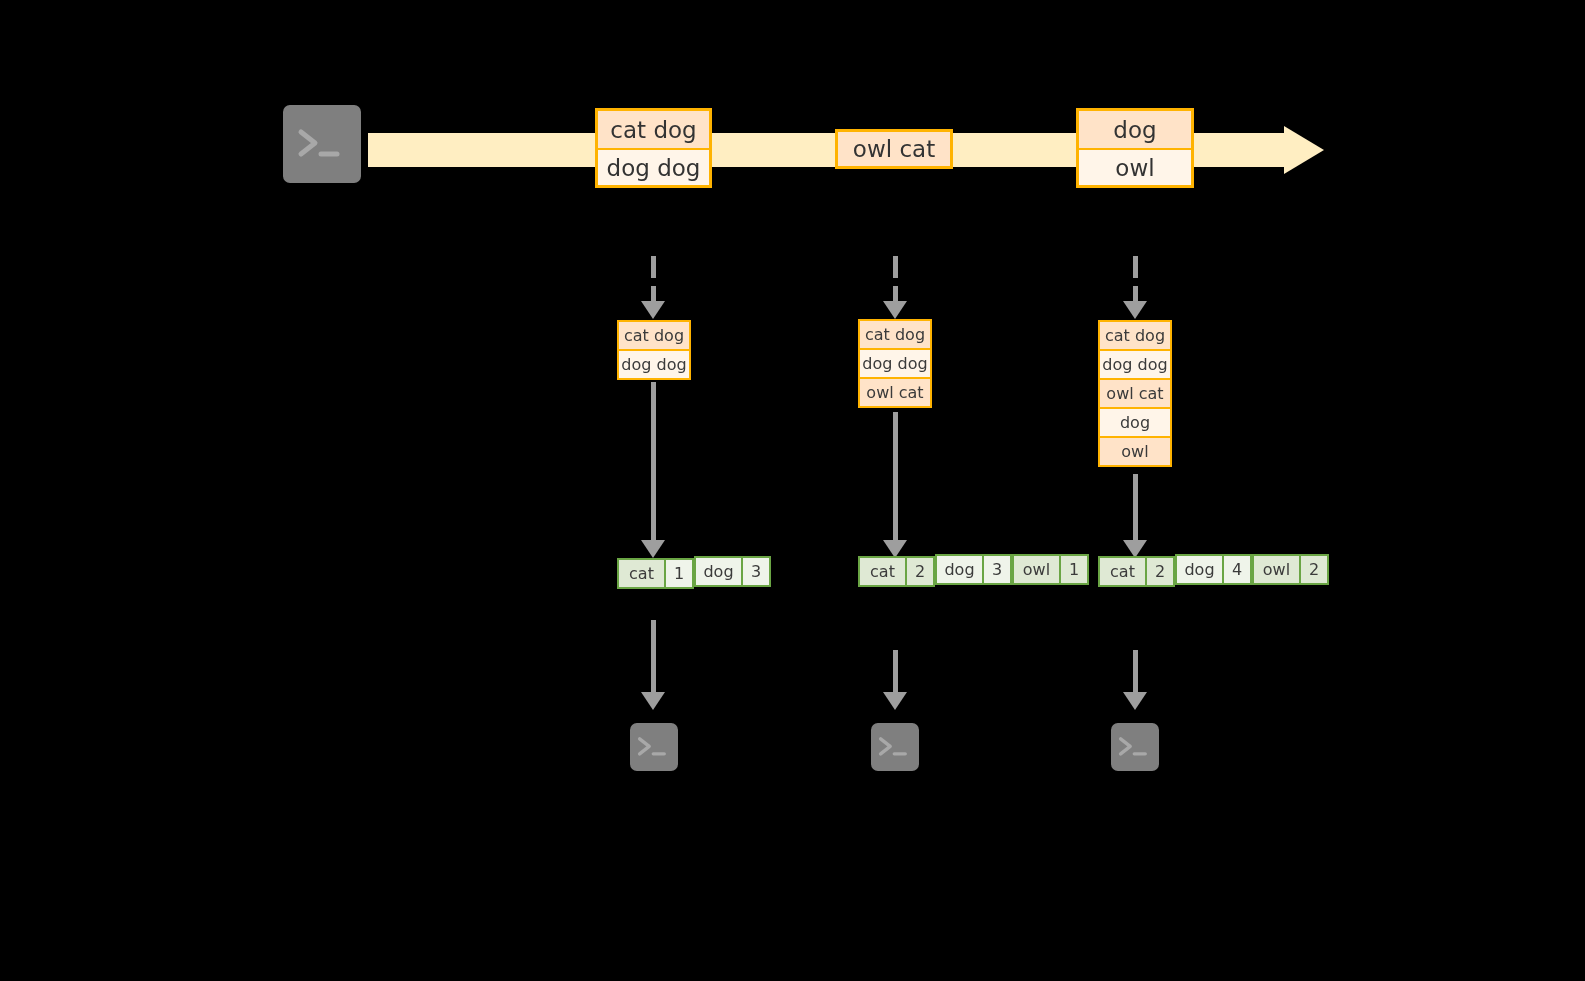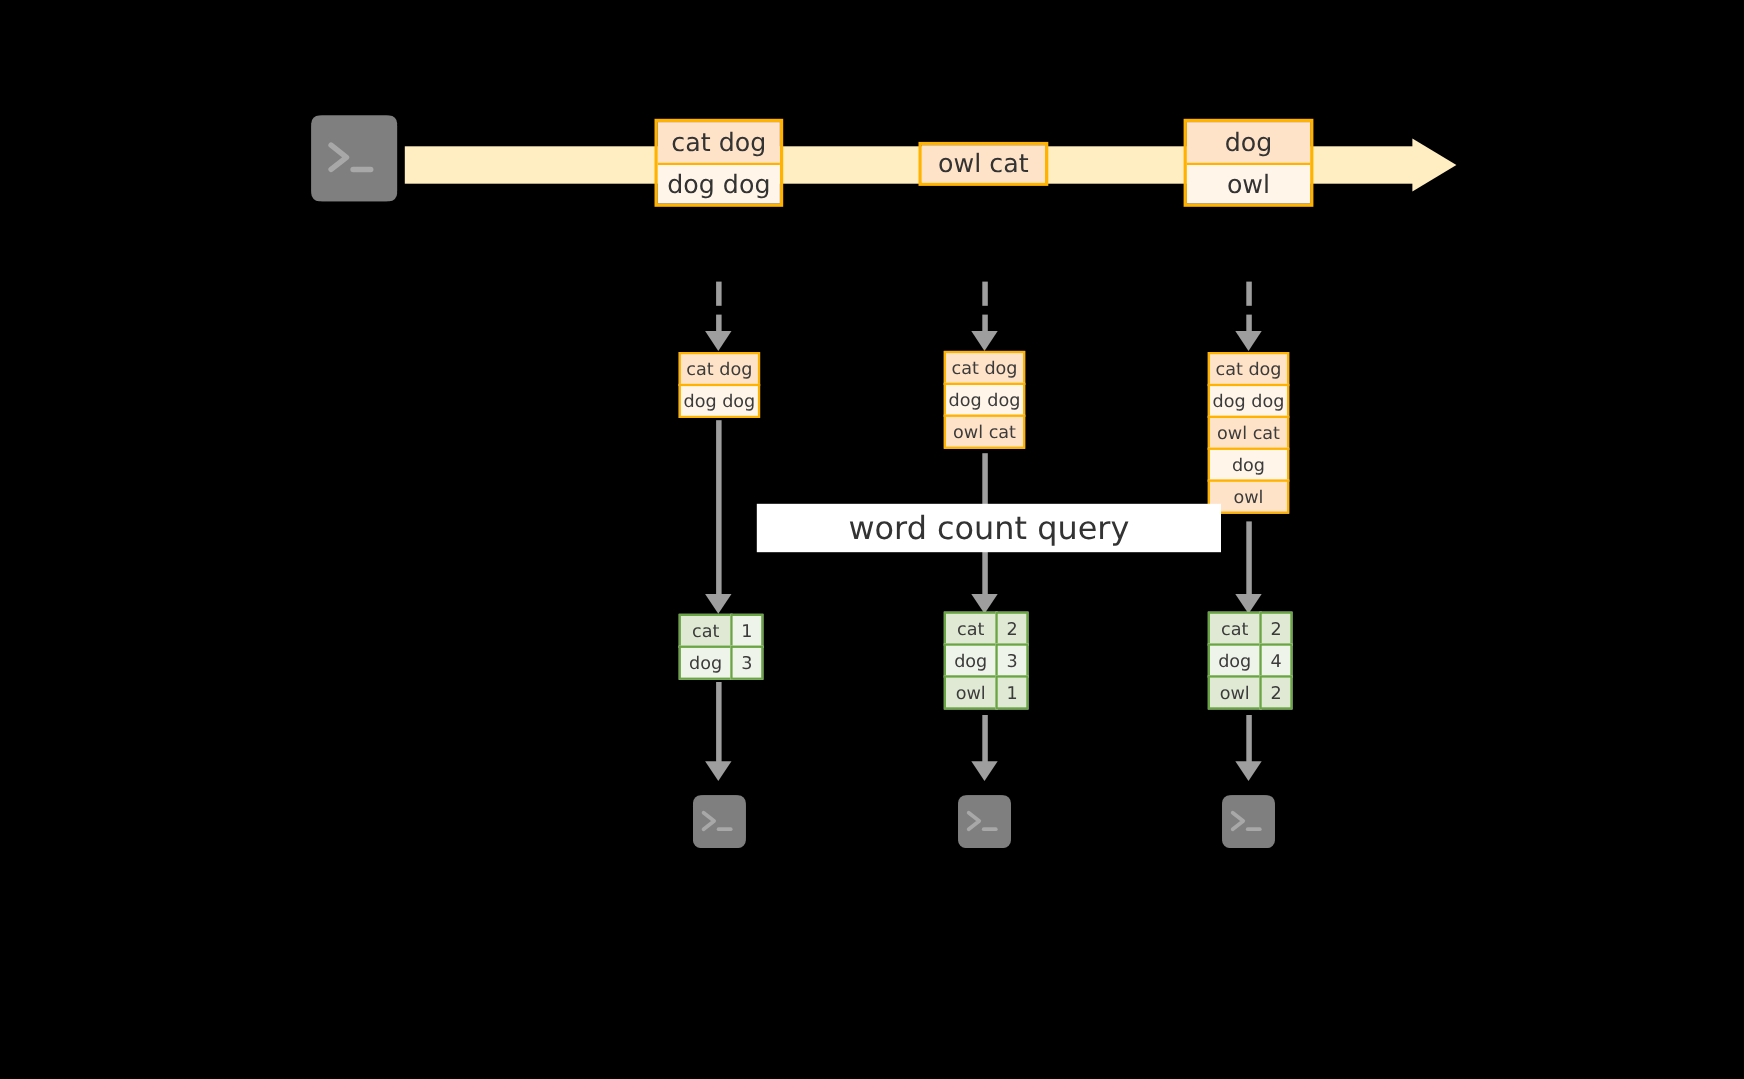--- a/index.html
+++ b/index.html
@@ -51,21 +51,21 @@
   .stack .srow{
     box-sizing:border-box;
     border:2px solid #ffb300;
     display:flex;align-items:center;justify-content:center;
     color:#3b3b3b;white-space:nowrap;
     margin-top:-2px;
   }
   .stack .srow:first-child{margin-top:0;}
 
   
-  .gtable{position:absolute;display:flex;flex-direction:column;}
+  .gtable{position:absolute;display:flex;flex-direction:row;}
   .gtable .grow{display:flex;margin-top:-2px;}
   .gtable .grow:first-child{margin-top:0;}
   .gcell{
     box-sizing:border-box;border:2px solid #6aa544;
     display:flex;align-items:center;justify-content:center;
     color:#3b3b3b;white-space:nowrap;
   }
   .gcell.key{margin-right:-2px;}
   .g-dark{background:#dfe9d4;}
   .g-light{background:#eff4ea;}
@@ -173,21 +173,20 @@
   </div>
 
   <div class="stack" style="left:1098px;top:320px;width:74px;">
     <div class="srow fill-dark" style="height:31px;font-size:16px;">cat dog</div>
     <div class="srow fill-light" style="height:31px;font-size:16px;">dog dog</div>
     <div class="srow fill-dark" style="height:31px;font-size:16px;">owl cat</div>
     <div class="srow fill-light" style="height:31px;font-size:16px;">dog</div>
     <div class="srow fill-dark" style="height:31px;font-size:16px;">owl</div>
   </div>
 
-  <div class="labelband" style="left:688px;top:458px;width:422px;height:44px;font-size:29px;">word count query</div>
 
   <div class="gtable" style="left:617px;top:558px;">
     <div class="grow">
       <div class="gcell key g-dark" style="width:49px;height:31px;font-size:16px;">cat</div>
       <div class="gcell g-light" style="width:30px;height:31px;font-size:16px;">1</div>
     </div>
     <div class="grow">
       <div class="gcell key g-light" style="width:49px;height:31px;font-size:16px;">dog</div>
       <div class="gcell g-light" style="width:30px;height:31px;font-size:16px;">3</div>
     </div>

